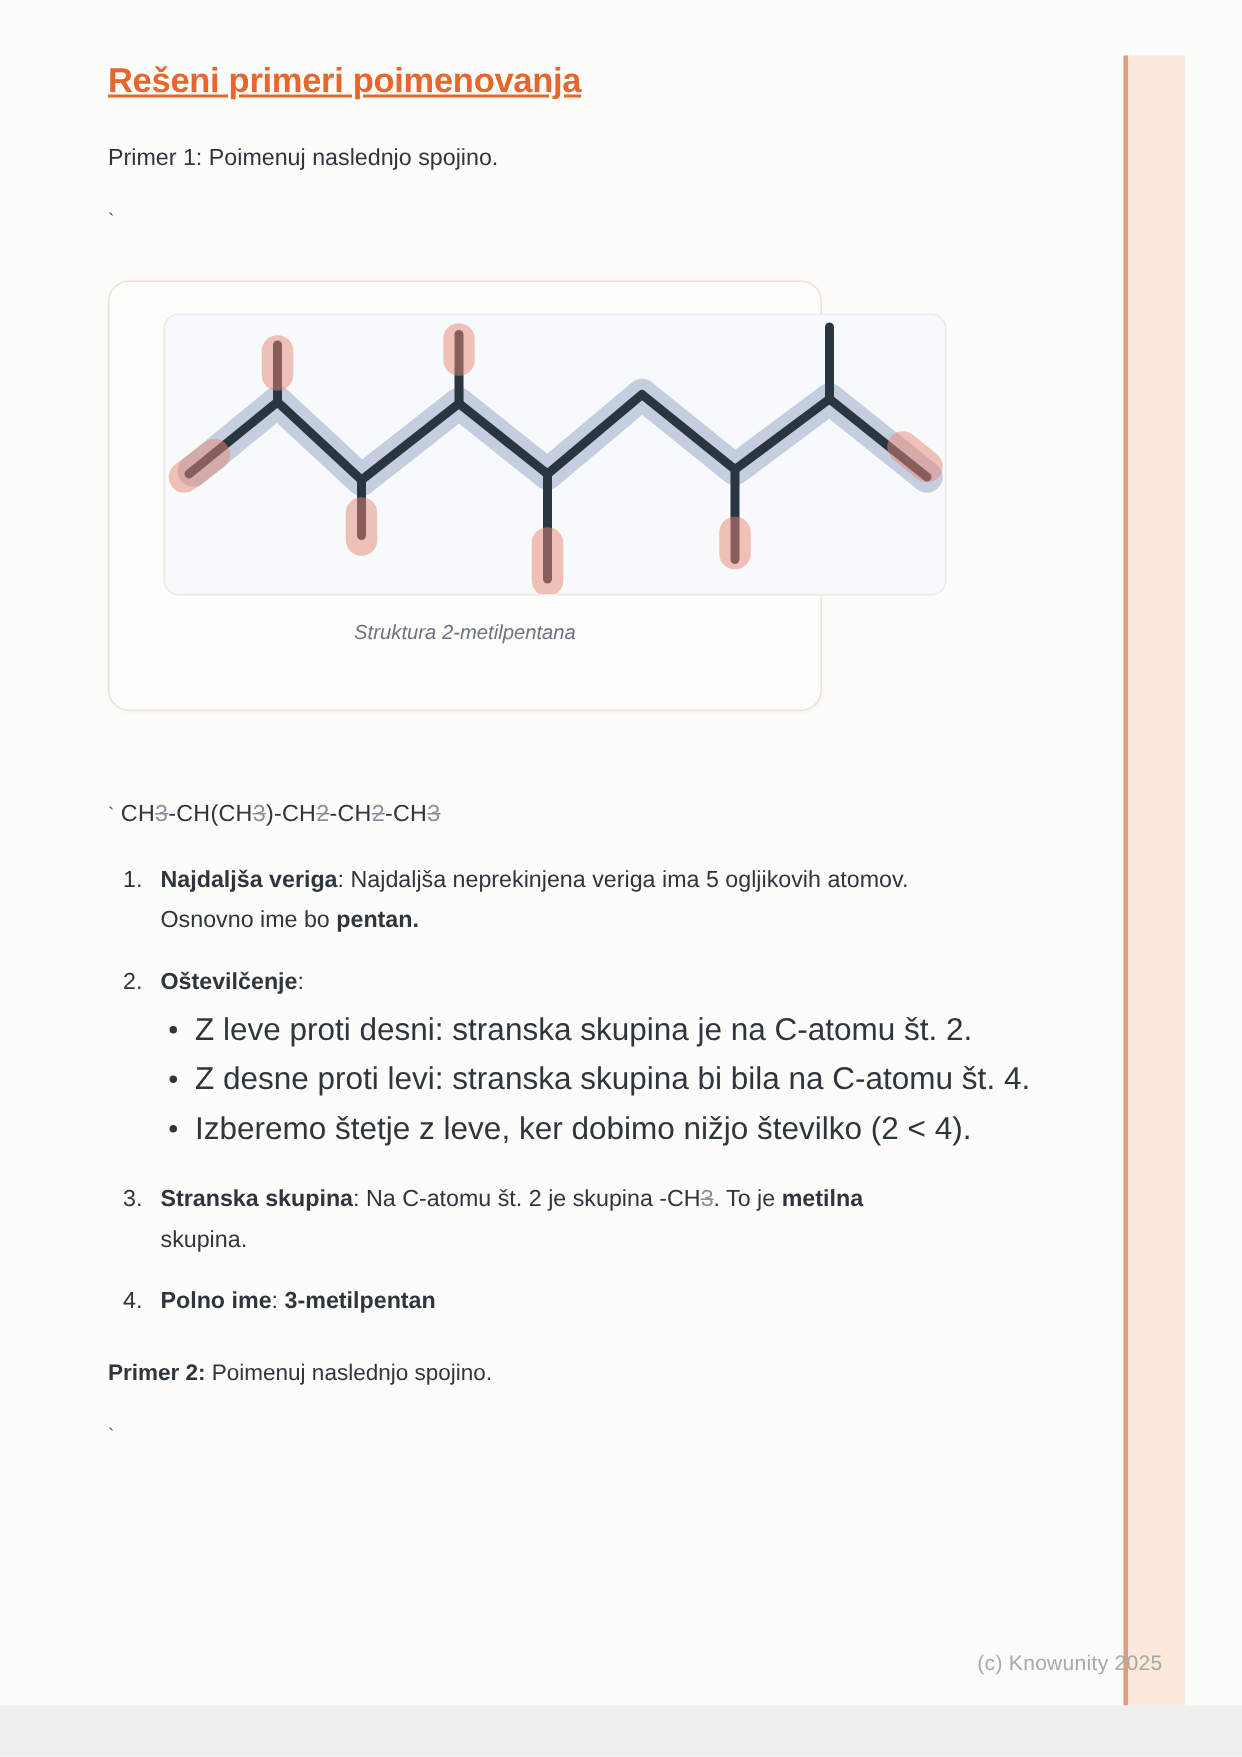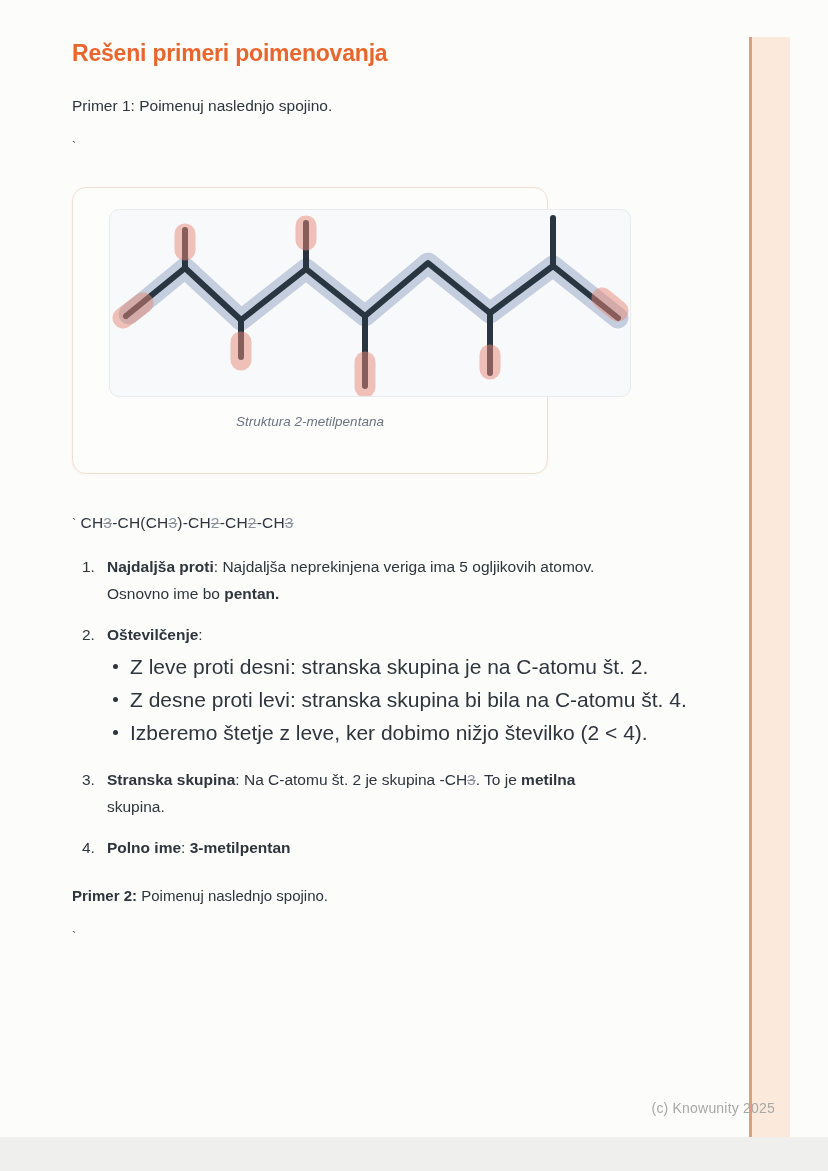--- a/index.html
+++ b/index.html
@@ -21,40 +21,40 @@
     position:absolute; left:749px; top:37px; width:41px; height:1100px;
     background:var(--stripefill); border-left:3px solid var(--stripeedge); z-index:1;
   }
   .copyright{
     position:absolute; top:1100px; right:53px; z-index:2;
     font-size:14px; letter-spacing:.2px; color:var(--copyright);
   }
   .content{position:absolute; left:72px; top:0; width:650px; z-index:0;}
   h1.title{
     margin-top:40px; font-size:23px; line-height:1.2; font-weight:700;
-    color:var(--accent); letter-spacing:-0.2px;
+    color:var(--accent); letter-spacing:-0.2px;text-decoration:underline;
   }
   p.primer{margin-top:27px; font-size:15.5px; line-height:22px;}
   p.primer .b{font-weight:400;}
   .tick{margin-top:22px; font-size:13px; color:#4a4f57; height:14px;}
   .figure-card{
     margin-top:34px; width:476px; border:1px solid var(--cardborder);
     border-radius:14px; background:var(--cardbg); padding:21px 36px 44px;
     box-shadow:0 1px 3px rgba(120,90,70,.05);
   }
   .figure-image{
     width:522px; height:188px; border:1px solid var(--innerborder);
     border-radius:10px; background:var(--innerbg); overflow:hidden;
   }
   .figure-image svg{display:block;}
   .figure-caption{
     margin-top:17px; text-align:center; font-style:italic;
     font-size:13.5px; color:var(--caption);
   }
-  .formula{margin-top:40px; font-size:15.5px; letter-spacing:.2px;}
+  .formula{margin-top:60px; font-size:15.5px; letter-spacing:.2px;}
   .formula .tickmark{font-size:13px; color:#4a4f57; margin-right:4px;}
   .strike{color:var(--muted); text-decoration:line-through;}
   .b{font-weight:700;}
   ol.steps{margin-top:21px; list-style:none; width:640px;}
   ol.steps>li{
     display:flex; align-items:flex-start; padding-left:10px;
     margin-bottom:14px; font-size:15.5px; line-height:27px;
   }
   ol.steps .num{flex:0 0 15px; margin-right:10px; text-align:left;}
   ol.steps .step-body{flex:1 1 auto;}
@@ -112,21 +112,21 @@
         </svg>
       </div>
       <div class="figure-caption">Struktura 2-metilpentana</div>
     </div>
 
     <div class="formula"><span class="tickmark">`</span><span><span>CH</span><span class="strike">3</span><span>-CH(CH</span><span class="strike">3</span><span>)-CH</span><span class="strike">2</span><span>-CH</span><span class="strike">2</span><span>-CH</span><span class="strike">3</span></span></div>
 
     <ol class="steps">
       <li>
         <span class="num">1.</span>
-        <span class="step-body"><span class="b">Najdaljša proti</span><span>: Najdaljša neprekinjena veriga ima 5 ogljikovih atomov.</span><br><span>Osnovno ime bo </span><span class="b">pentan.</span></span>
+        <span class="step-body"><span class="b">Najdaljša veriga</span><span>: Najdaljša neprekinjena veriga ima 5 ogljikovih atomov.</span><br><span>Osnovno ime bo </span><span class="b">pentan.</span></span>
       </li>
       <li>
         <span class="num">2.</span>
         <span class="step-body">
           <span><span class="b">Oštevilčenje</span><span>:</span></span>
           <ul class="bullets">
             <li>Z leve proti desni: stranska skupina je na C-atomu št. 2.</li>
             <li>Z desne proti levi: stranska skupina bi bila na C-atomu št. 4.</li>
             <li>Izberemo štetje z leve, ker dobimo nižjo številko (2 &lt; 4).</li>
           </ul>

